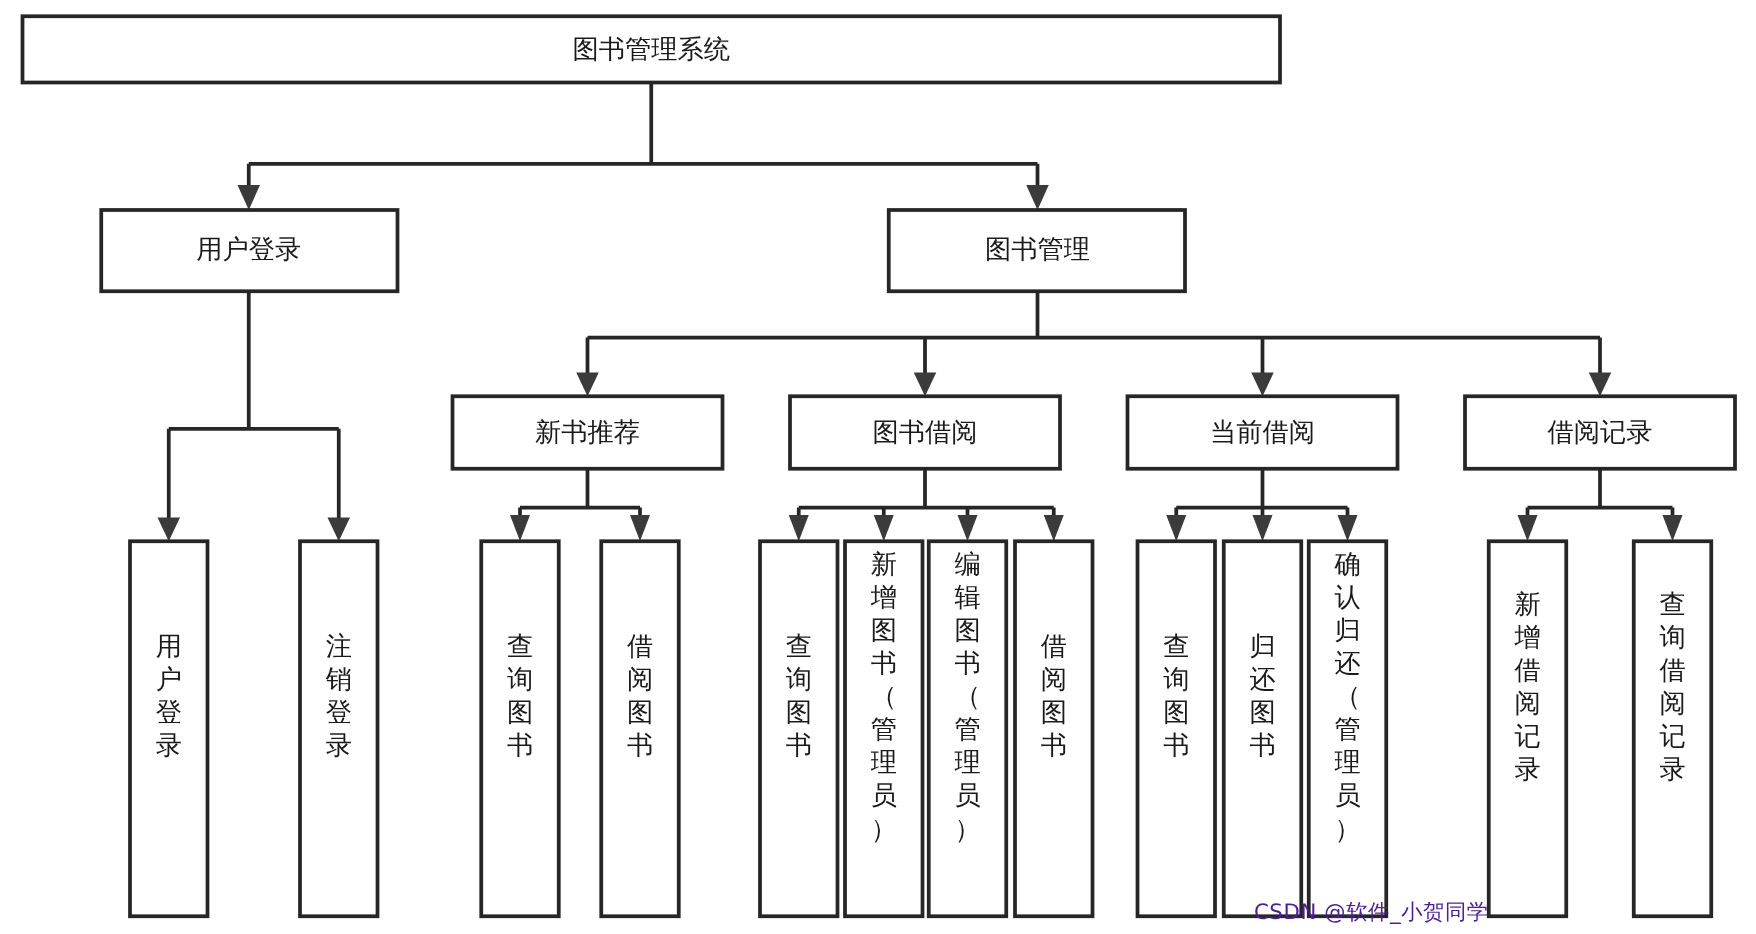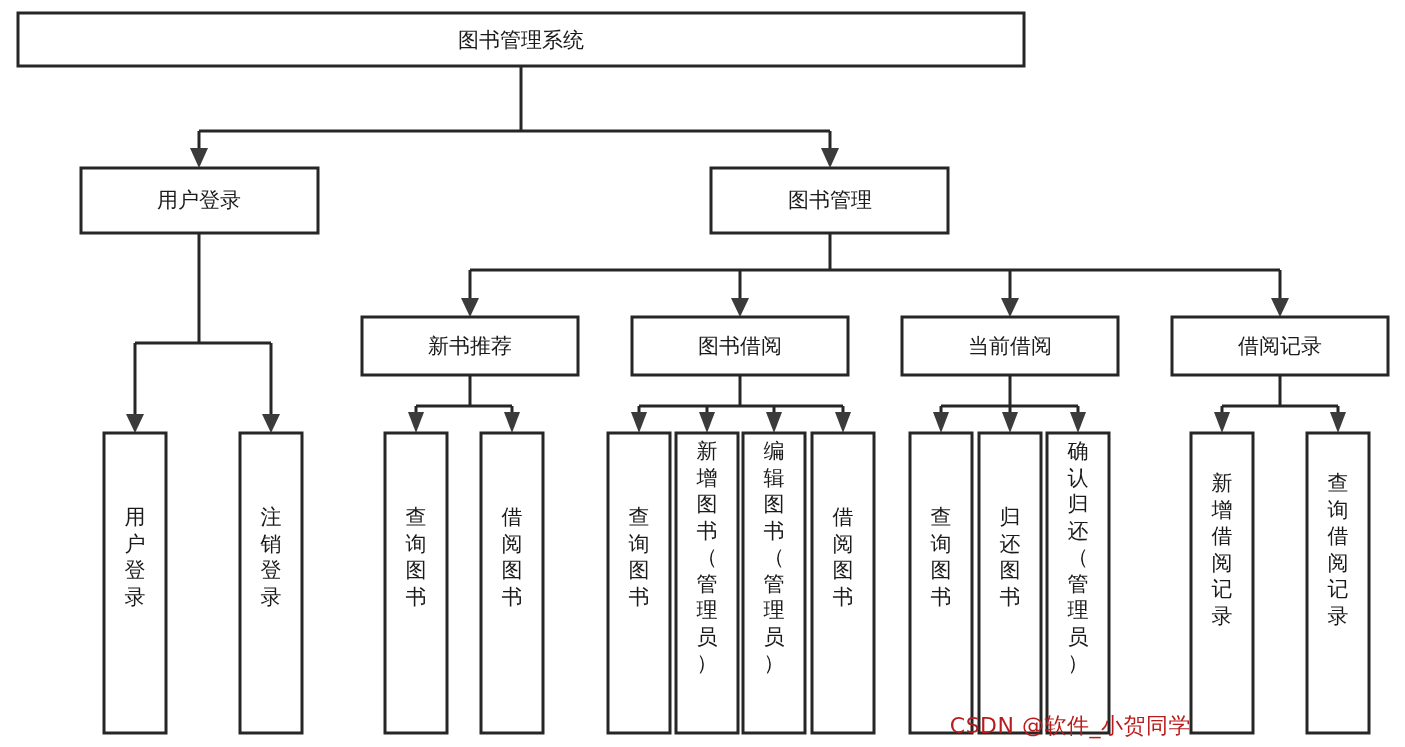--- a/index.html
+++ b/index.html
@@ -52,22 +52,22 @@
     font-family: "DejaVu Sans", "Liberation Sans", sans-serif;
     font-size: 21px;
     fill: #1a1a1a;
     text-anchor: middle;
   }
   .watermark {
     position: absolute;
     right: 12px;
     bottom: 6px;
     font-family: "DejaVu Sans", "Liberation Sans", sans-serif;
-    font-size: 22px;
-    color: #b91c1c;
+    font-size: 17px;
+    color: #4c1d95;
     letter-spacing: 0.5px;
     white-space: nowrap;
     user-select: none;
   }
 </style>
 </head>
 <body>
 
 <div id="diagram-root">
 

